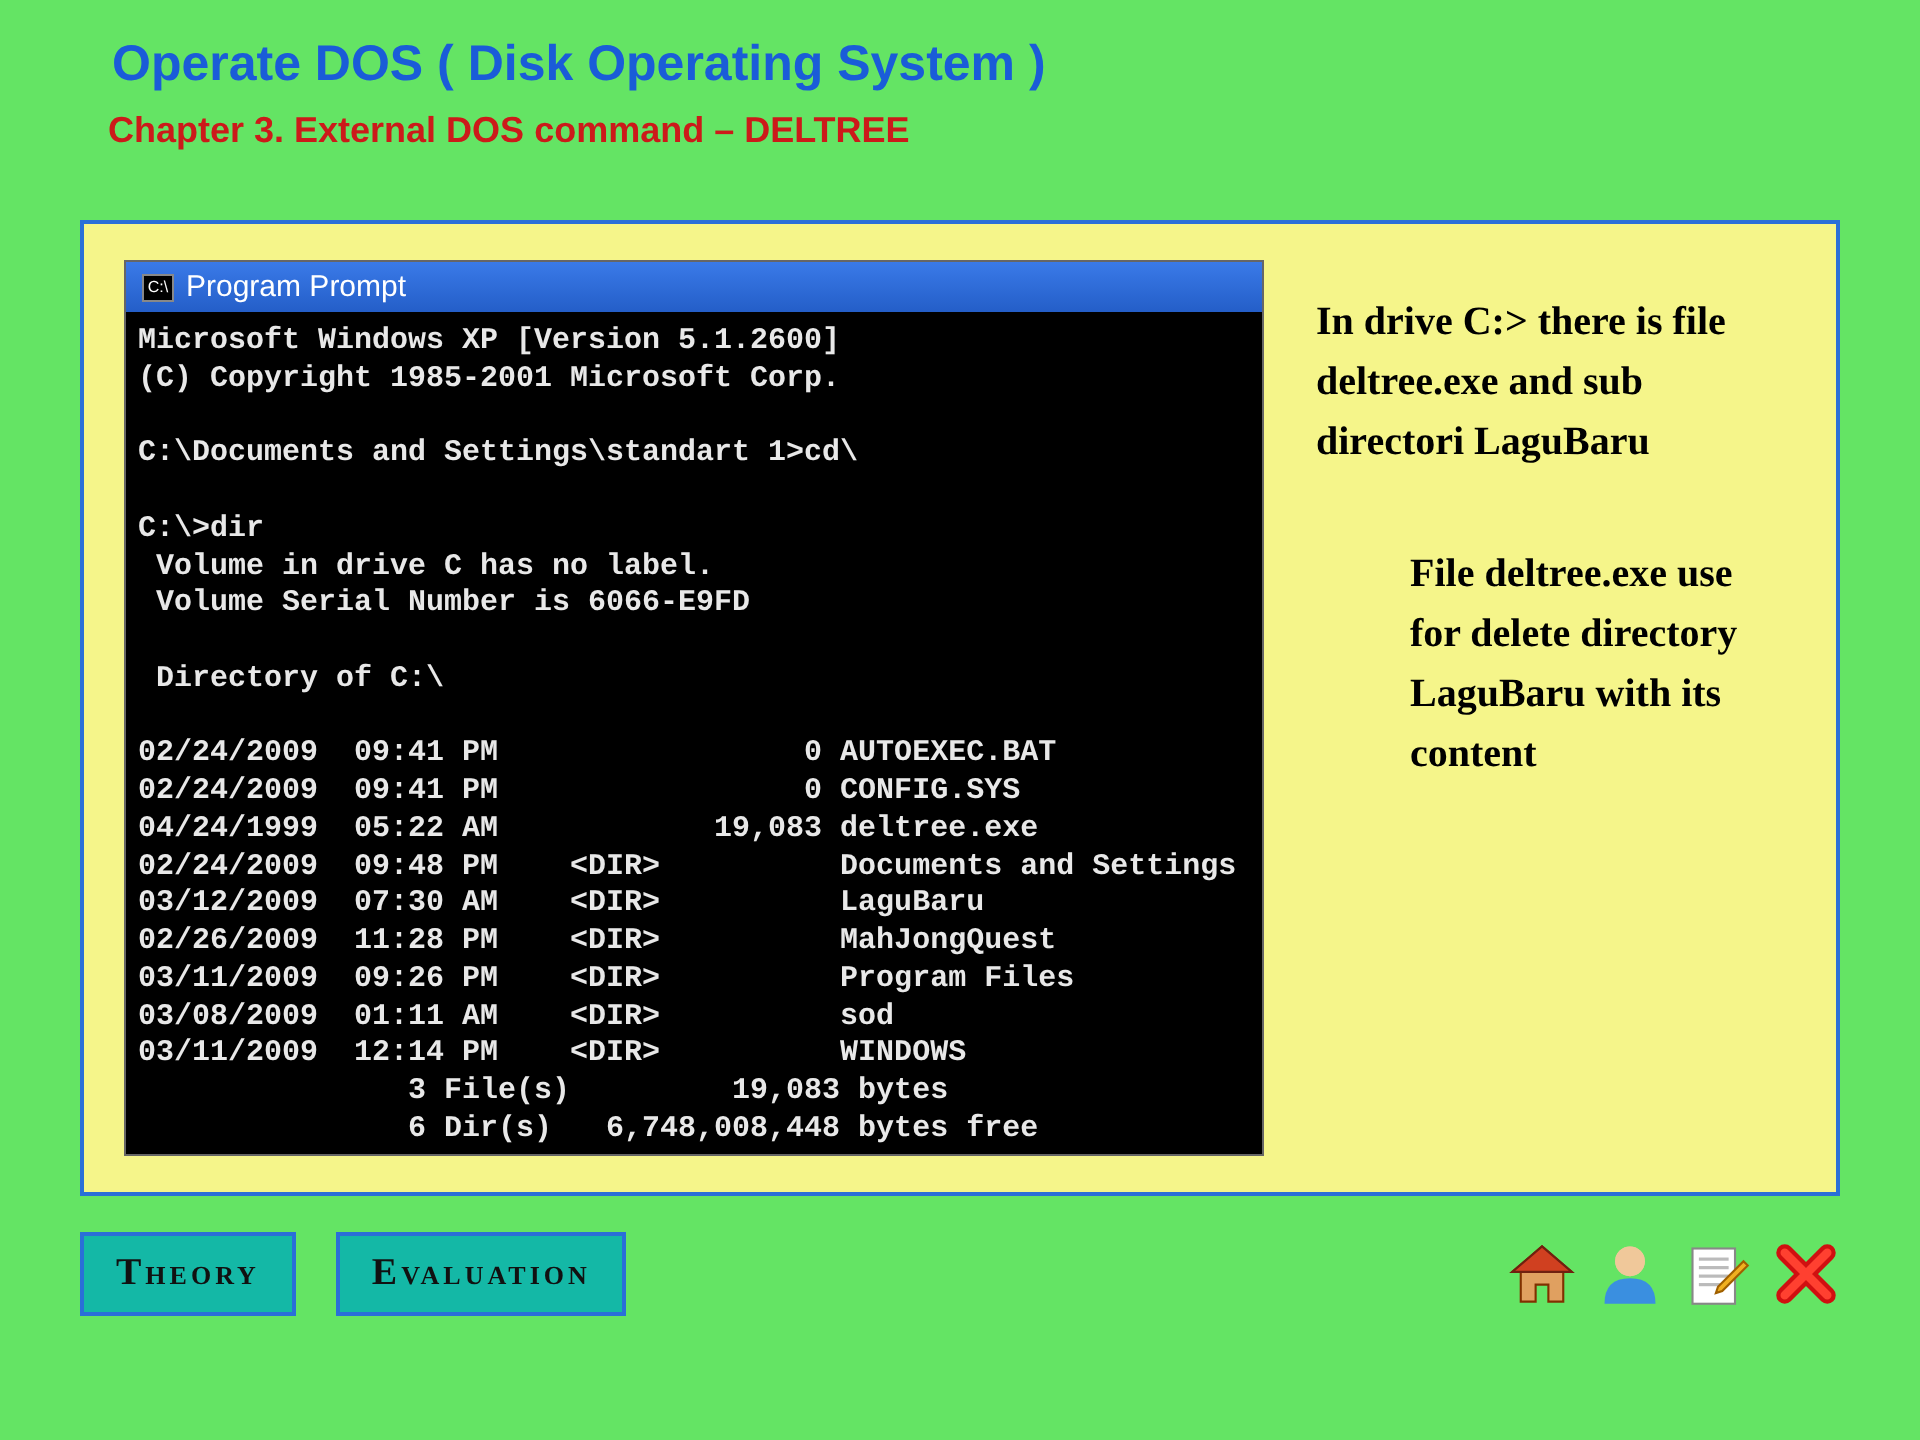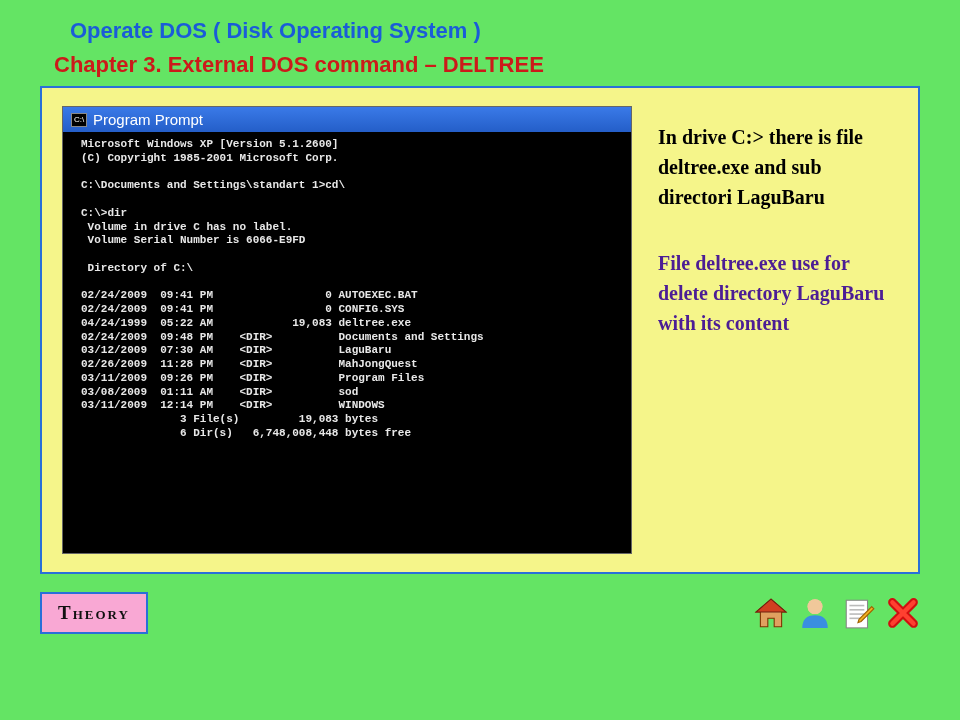--- a/index.html
+++ b/index.html
@@ -6,31 +6,31 @@
   body {
     width: 960px;
     height: 720px;
     background: #64e464;
     font-family: Arial, sans-serif;
     padding: 18px 22px;
     position: relative;
   }
   .page-title {
     color: #1a5cd8;
-    font-size: 22px;
+    font-size: 25px;
     font-weight: bold;
-    margin-left: 48px;
+    margin-left: 34px;
     margin-bottom: 8px;
   }
   .chapter-title {
     color: #cc1a1a;
-    font-size: 22px;
+    font-size: 18px;
     font-weight: bold;
     margin-left: 32px;
-    margin-bottom: 8px;
+    margin-bottom: 34px;
   }
   .main-panel {
     background: #f5f58a;
     border: 2px solid #2a6fd8;
     margin: 0 18px;
     padding: 18px 20px 18px 20px;
     display: flex;
     gap: 22px;
     height: 488px;
   }
@@ -57,46 +57,46 @@
     background: #000;
     border: 1px solid #888;
     display: inline-flex;
     align-items: center;
     justify-content: center;
     font-size: 8px;
     color: #fff;
   }
   .terminal-body {
     color: #e8e8e8;
-    font-size: 11px;
+    font-size: 15px;
     line-height: 1.25;
-    padding: 6px 18px;
+    padding: 6px 6px;
     white-space: pre;
     overflow: hidden;
     flex: 1;
     font-weight: bold;
   }
   .side-text {
     flex: 1;
     padding: 16px 4px 0 4px;
     font-family: Georgia, serif;
     font-weight: bold;
     font-size: 20px;
     line-height: 1.5;
   }
   .side-text .p1 { color: #000000; margin-bottom: 36px; }
-  .side-text .p2 { color: #4c1d95; }
+  .side-text .p2 { color: #000000; margin-left: 47px; }
   .bottom-row {
     display: flex;
     align-items: center;
     margin: 18px 18px 0 18px;
     gap: 20px;
   }
   .nav-btn {
-    background: #f9a8d4;
+    background: #14b8a6;
     border: 2px solid #2a6fd8;
     padding: 8px 16px;
     font-family: "Times New Roman", serif;
     font-variant: small-caps;
     letter-spacing: 2px;
     font-size: 19px;
     font-weight: bold;
     color: #111;
     cursor: pointer;
   }
@@ -140,20 +140,21 @@
                6 Dir(s)   6,748,008,448 bytes free</div>
   </div>
   <div class="side-text">
     <div class="p1">In drive C:&gt; there is file deltree.exe and sub directori LaguBaru</div>
     <div class="p2">File deltree.exe use for  delete directory LaguBaru with its content</div>
   </div>
 </div>
 
 <div class="bottom-row">
   <button class="nav-btn">Theory</button>
+  <button class="nav-btn">Evaluation</button>
   <div class="spacer"></div>
   <div class="icon-group">
     <svg class="ico" viewBox="0 0 32 32">
       <polygon points="16,3 30,15 26,15 26,29 19,29 19,21 13,21 13,29 6,29 6,15 2,15" fill="#e0a060" stroke="#803000" stroke-width="1"></polygon>
       <polygon points="16,3 30,15 2,15" fill="#d04020" stroke="#702010" stroke-width="1"></polygon>
     </svg>
     <svg class="ico" viewBox="0 0 32 32">
       <circle cx="16" cy="10" r="7" fill="#f0c89a" stroke="#4080d0" stroke-width="0"></circle>
       <path d="M4 30 Q4 18 16 18 Q28 18 28 30 Z" fill="#3a8fe0"></path>
       <circle cx="16" cy="10" r="7" fill="#f0c89a"></circle>

